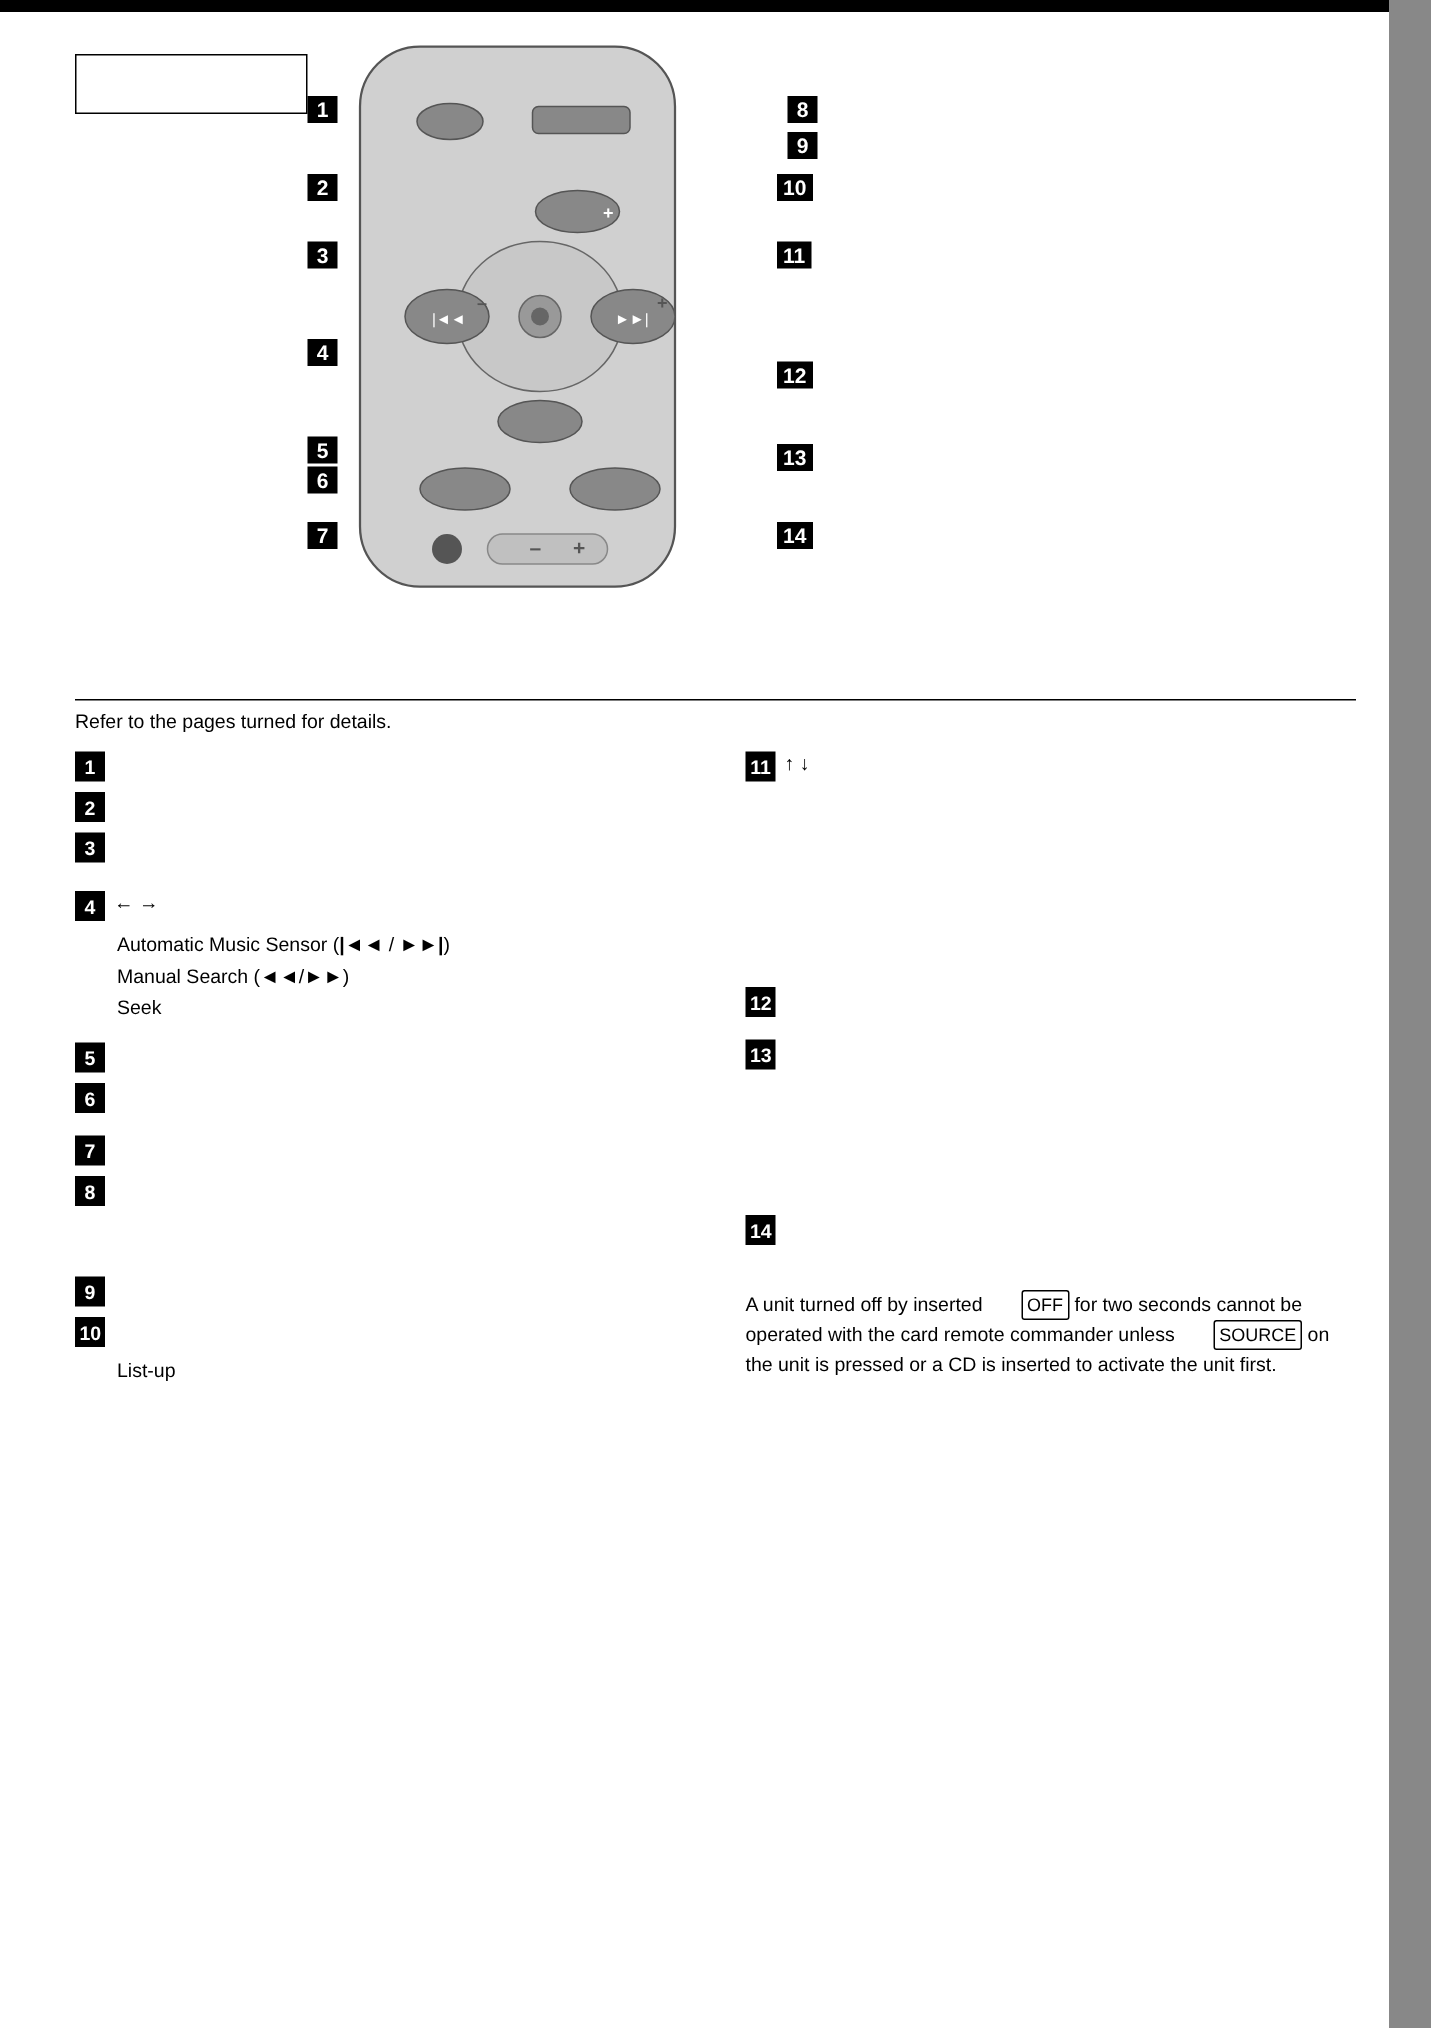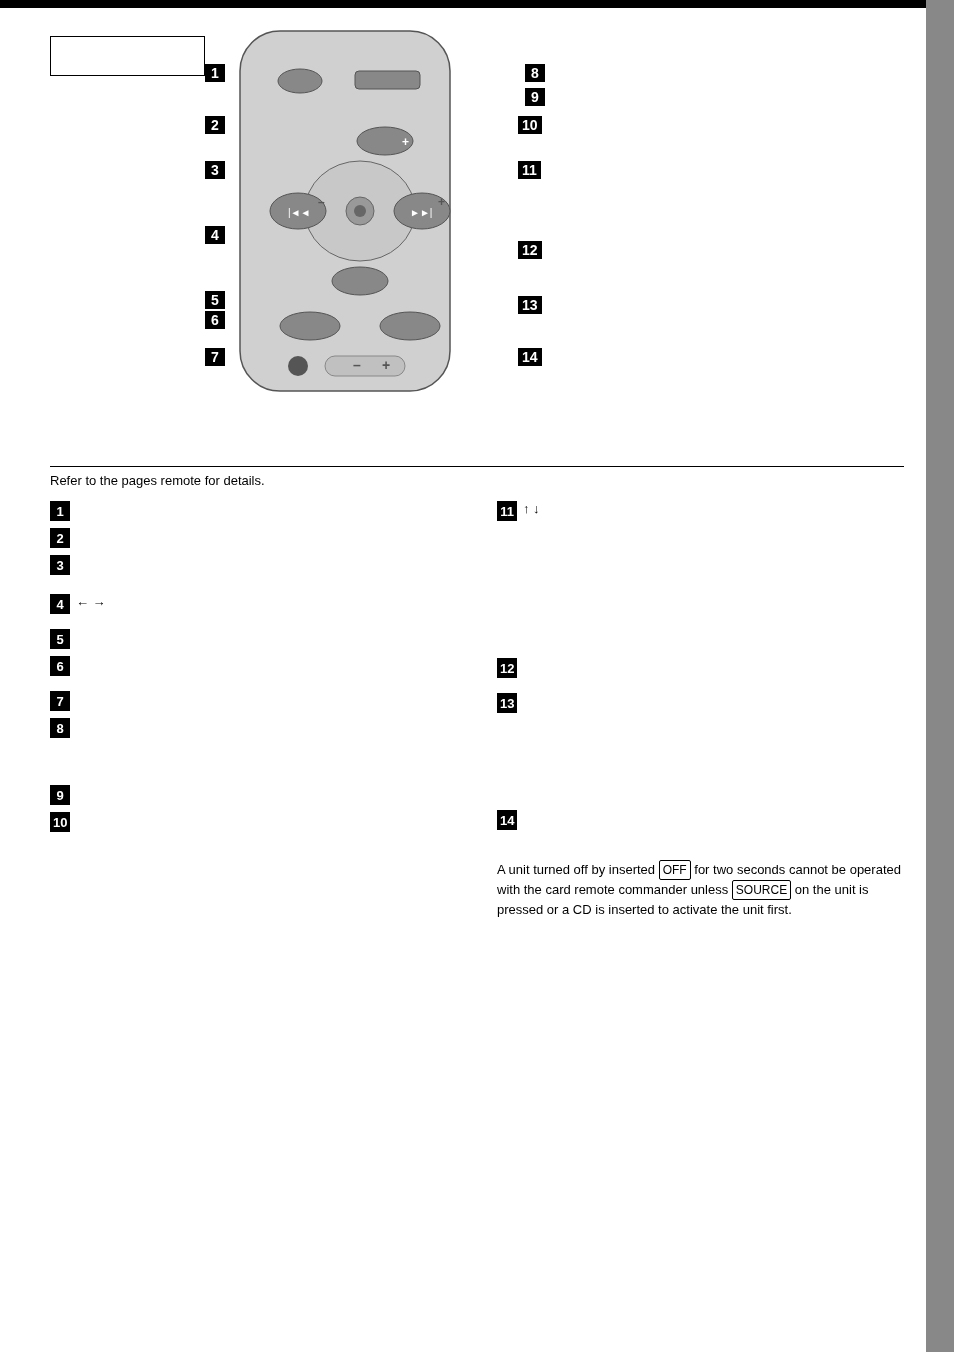--- a/index.html
+++ b/index.html
@@ -144,20 +144,21 @@
       margin-top: 8px;
     }
 
     
     .key-ref {
       border: 1px solid #000;
       padding: 0 3px;
       font-size: 12px;
       display: inline-block;
       border-radius: 2px;
+      margin-left: 22px;
     }
 
     .section-divider {
       height: 1px;
       background: #000;
       margin-bottom: 6px;
     }
 
     
     .remote-body {
@@ -246,21 +247,21 @@
     <div class="diag-label" style="left:475px; top:72px;">9</div>
     <div class="diag-label" style="left:468px; top:100px;">10</div>
     <div class="diag-label" style="left:468px; top:145px;">11</div>
     <div class="diag-label" style="left:468px; top:225px;">12</div>
     <div class="diag-label" style="left:468px; top:280px;">13</div>
     <div class="diag-label" style="left:468px; top:332px;">14</div>
   </div>
 
   <div class="section-divider"></div>
 
-  <p class="ref-text">Refer to the pages remote for details.</p>
+  <p class="ref-text">Refer to the pages turned for details.</p>
 
   <div class="desc-grid">
 
     <div class="left-col">
 
       <div class="desc-item">
         <span class="badge">1</span>
         <span class="desc-text"></span>
       </div>
 
@@ -274,20 +275,25 @@
         <span class="desc-text"></span>
       </div>
 
       <div style="height:12px;"></div>
 
       <div class="desc-item">
         <span class="badge">4</span>
         <span class="desc-text arrow-sym">← →</span>
       </div>
 
+      <div class="sub-items">
+        <div>Automatic Music Sensor (<b>|◄◄</b> / <b>►►|</b>)</div>
+        <div>Manual Search (<b>◄◄</b>/<b>►►</b>)</div>
+        <div>Seek</div>
+      </div>
 
       <div style="height:8px;"></div>
 
       <div class="desc-item">
         <span class="badge">5</span>
         <span class="desc-text"></span>
       </div>
 
       <div class="desc-item">
         <span class="badge">6</span>
@@ -311,20 +317,23 @@
       <div class="desc-item">
         <span class="badge">9</span>
         <span class="desc-text"></span>
       </div>
 
       <div class="desc-item">
         <span class="badge">10</span>
         <span class="desc-text"></span>
       </div>
 
+      <div class="sub-items">
+        <div>List-up</div>
+      </div>
 
     </div>
 
     <div class="right-col">
 
       <div class="desc-item">
         <span class="badge">11</span>
         <span class="desc-text arrow-sym">↑ ↓</span>
       </div>
 

